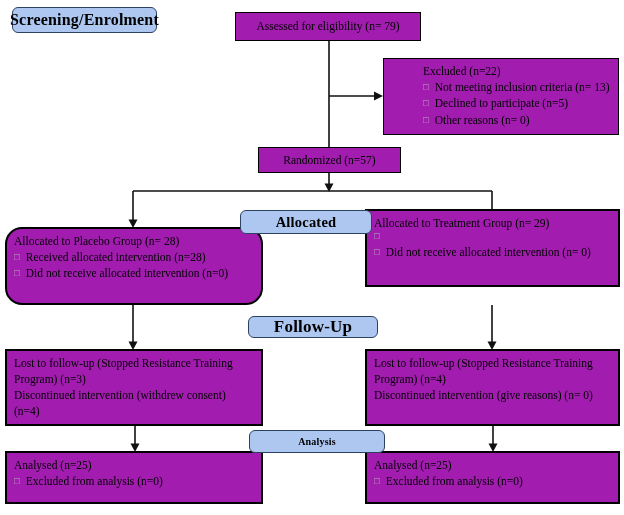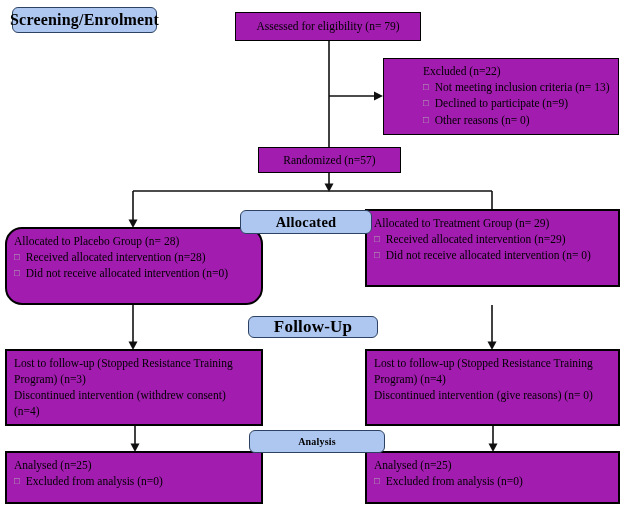--- a/index.html
+++ b/index.html
@@ -110,21 +110,21 @@
   </div>
 
   <div class="flowbox padded" style="left:383px;top:58px;width:236px;height:77px;padding-left:39px;">
     <span class="line-text">Excluded (n=22)</span>
     <span class="bullet-line">
       <span class="bullet">□</span>
       <span>Not meeting inclusion criteria (n= 13)</span>
     </span>
     <span class="bullet-line">
       <span class="bullet">□</span>
-      <span>Declined to participate (n=9)</span>
+      <span>Declined to participate (n=5)</span>
     </span>
     <span class="bullet-line">
       <span class="bullet">□</span>
       <span>Other reasons (n= 0)</span>
     </span>
   </div>
 
   <div class="flowbox centered" style="left:258px;top:147px;width:143px;height:26px;">
     <span>Randomized (n=57)</span>
   </div>
@@ -138,21 +138,20 @@
     <span class="bullet-line">
       <span class="bullet">□</span>
       <span>Did not receive allocated intervention (n=0)</span>
     </span>
   </div>
 
   <div class="flowbox thick padded" style="left:365px;top:209px;width:255px;height:78px;">
     <span class="line-text">Allocated to Treatment Group (n= 29)</span>
     <span class="bullet-line">
       <span class="bullet">□</span>
-      <span>Received allocated intervention (n=29)</span>
     </span>
     <span class="bullet-line">
       <span class="bullet">□</span>
       <span>Did not receive allocated intervention (n= 0)</span>
     </span>
   </div>
 
   <div class="badge" style="left:240px;top:210px;width:132px;height:24px;font-size:14.5px;">
     <span>Allocated</span>
   </div>

